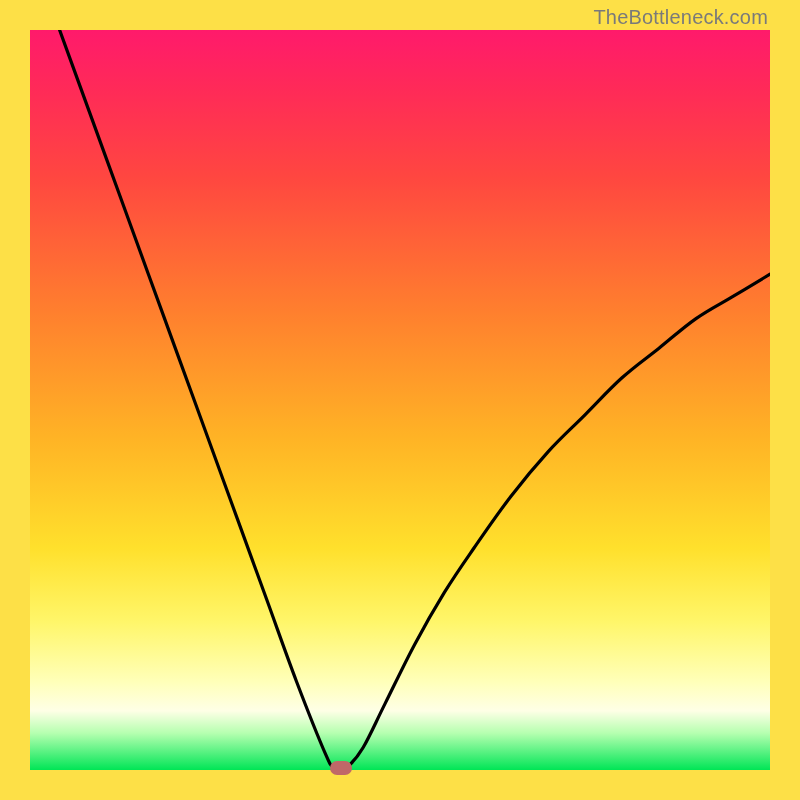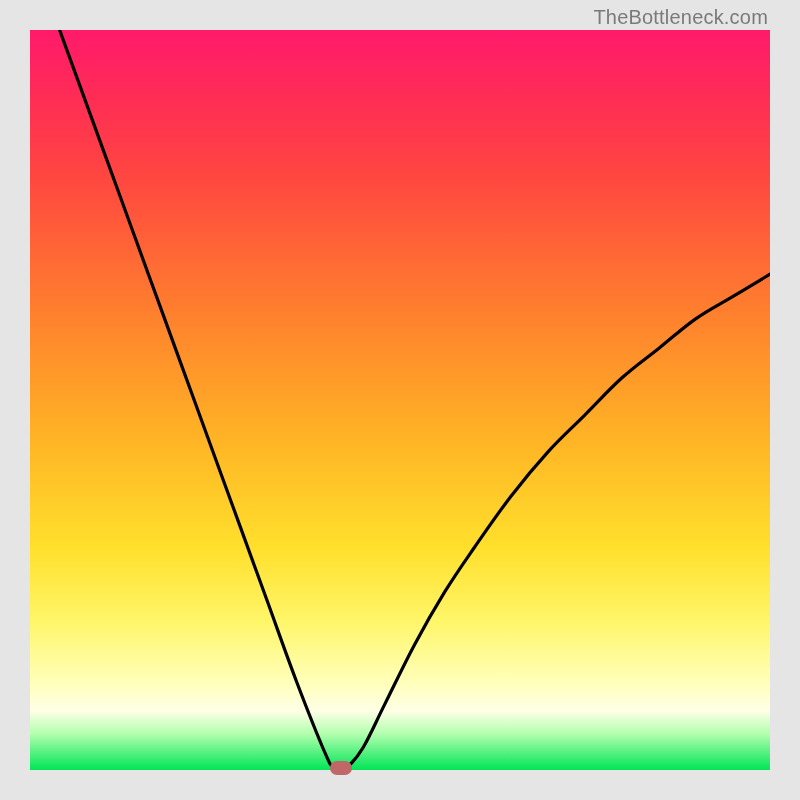--- a/index.html
+++ b/index.html
@@ -10,21 +10,21 @@
     background: #000;
     overflow: hidden;
     font-family: Arial, Helvetica, sans-serif;
   }
   .frame {
     position: absolute;
     left: 0;
     top: 0;
     width: 800px;
     height: 800px;
-    background: #e5e5e5;
+    background: #fde047;
   }
   .plot {
     position: absolute;
     left: 30px;
     top: 30px;
     width: 740px;
     height: 740px;
     
     background: linear-gradient(
       to bottom,

